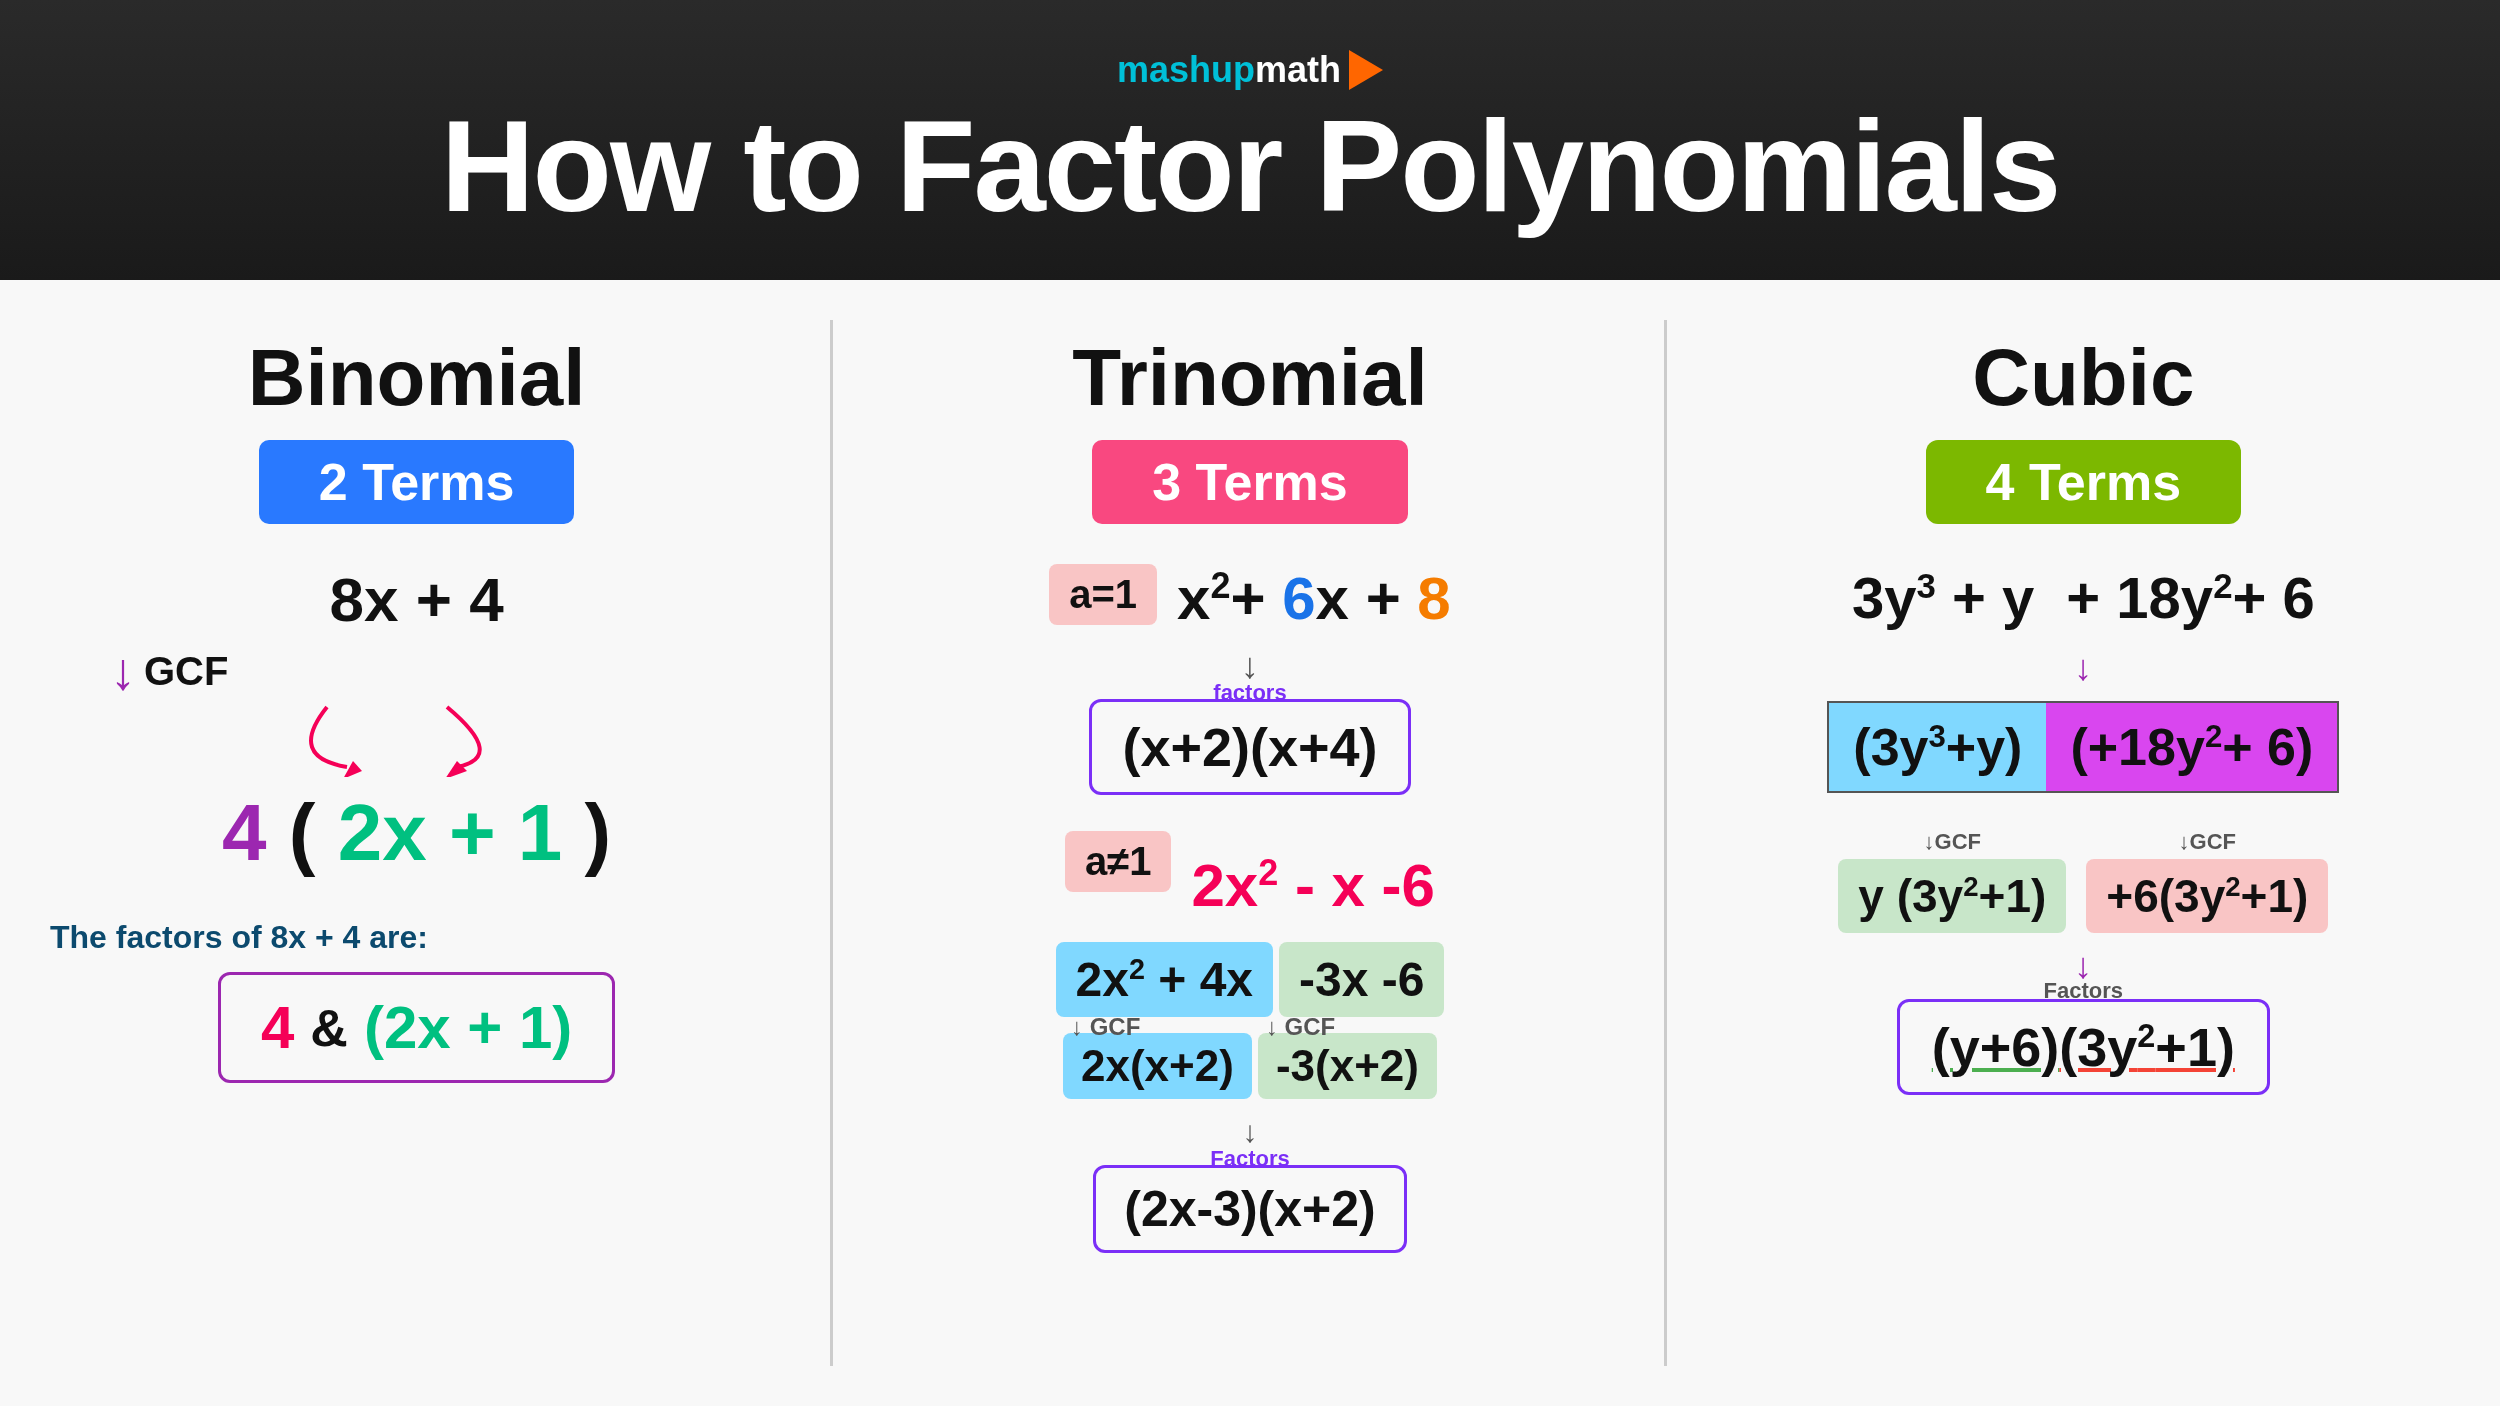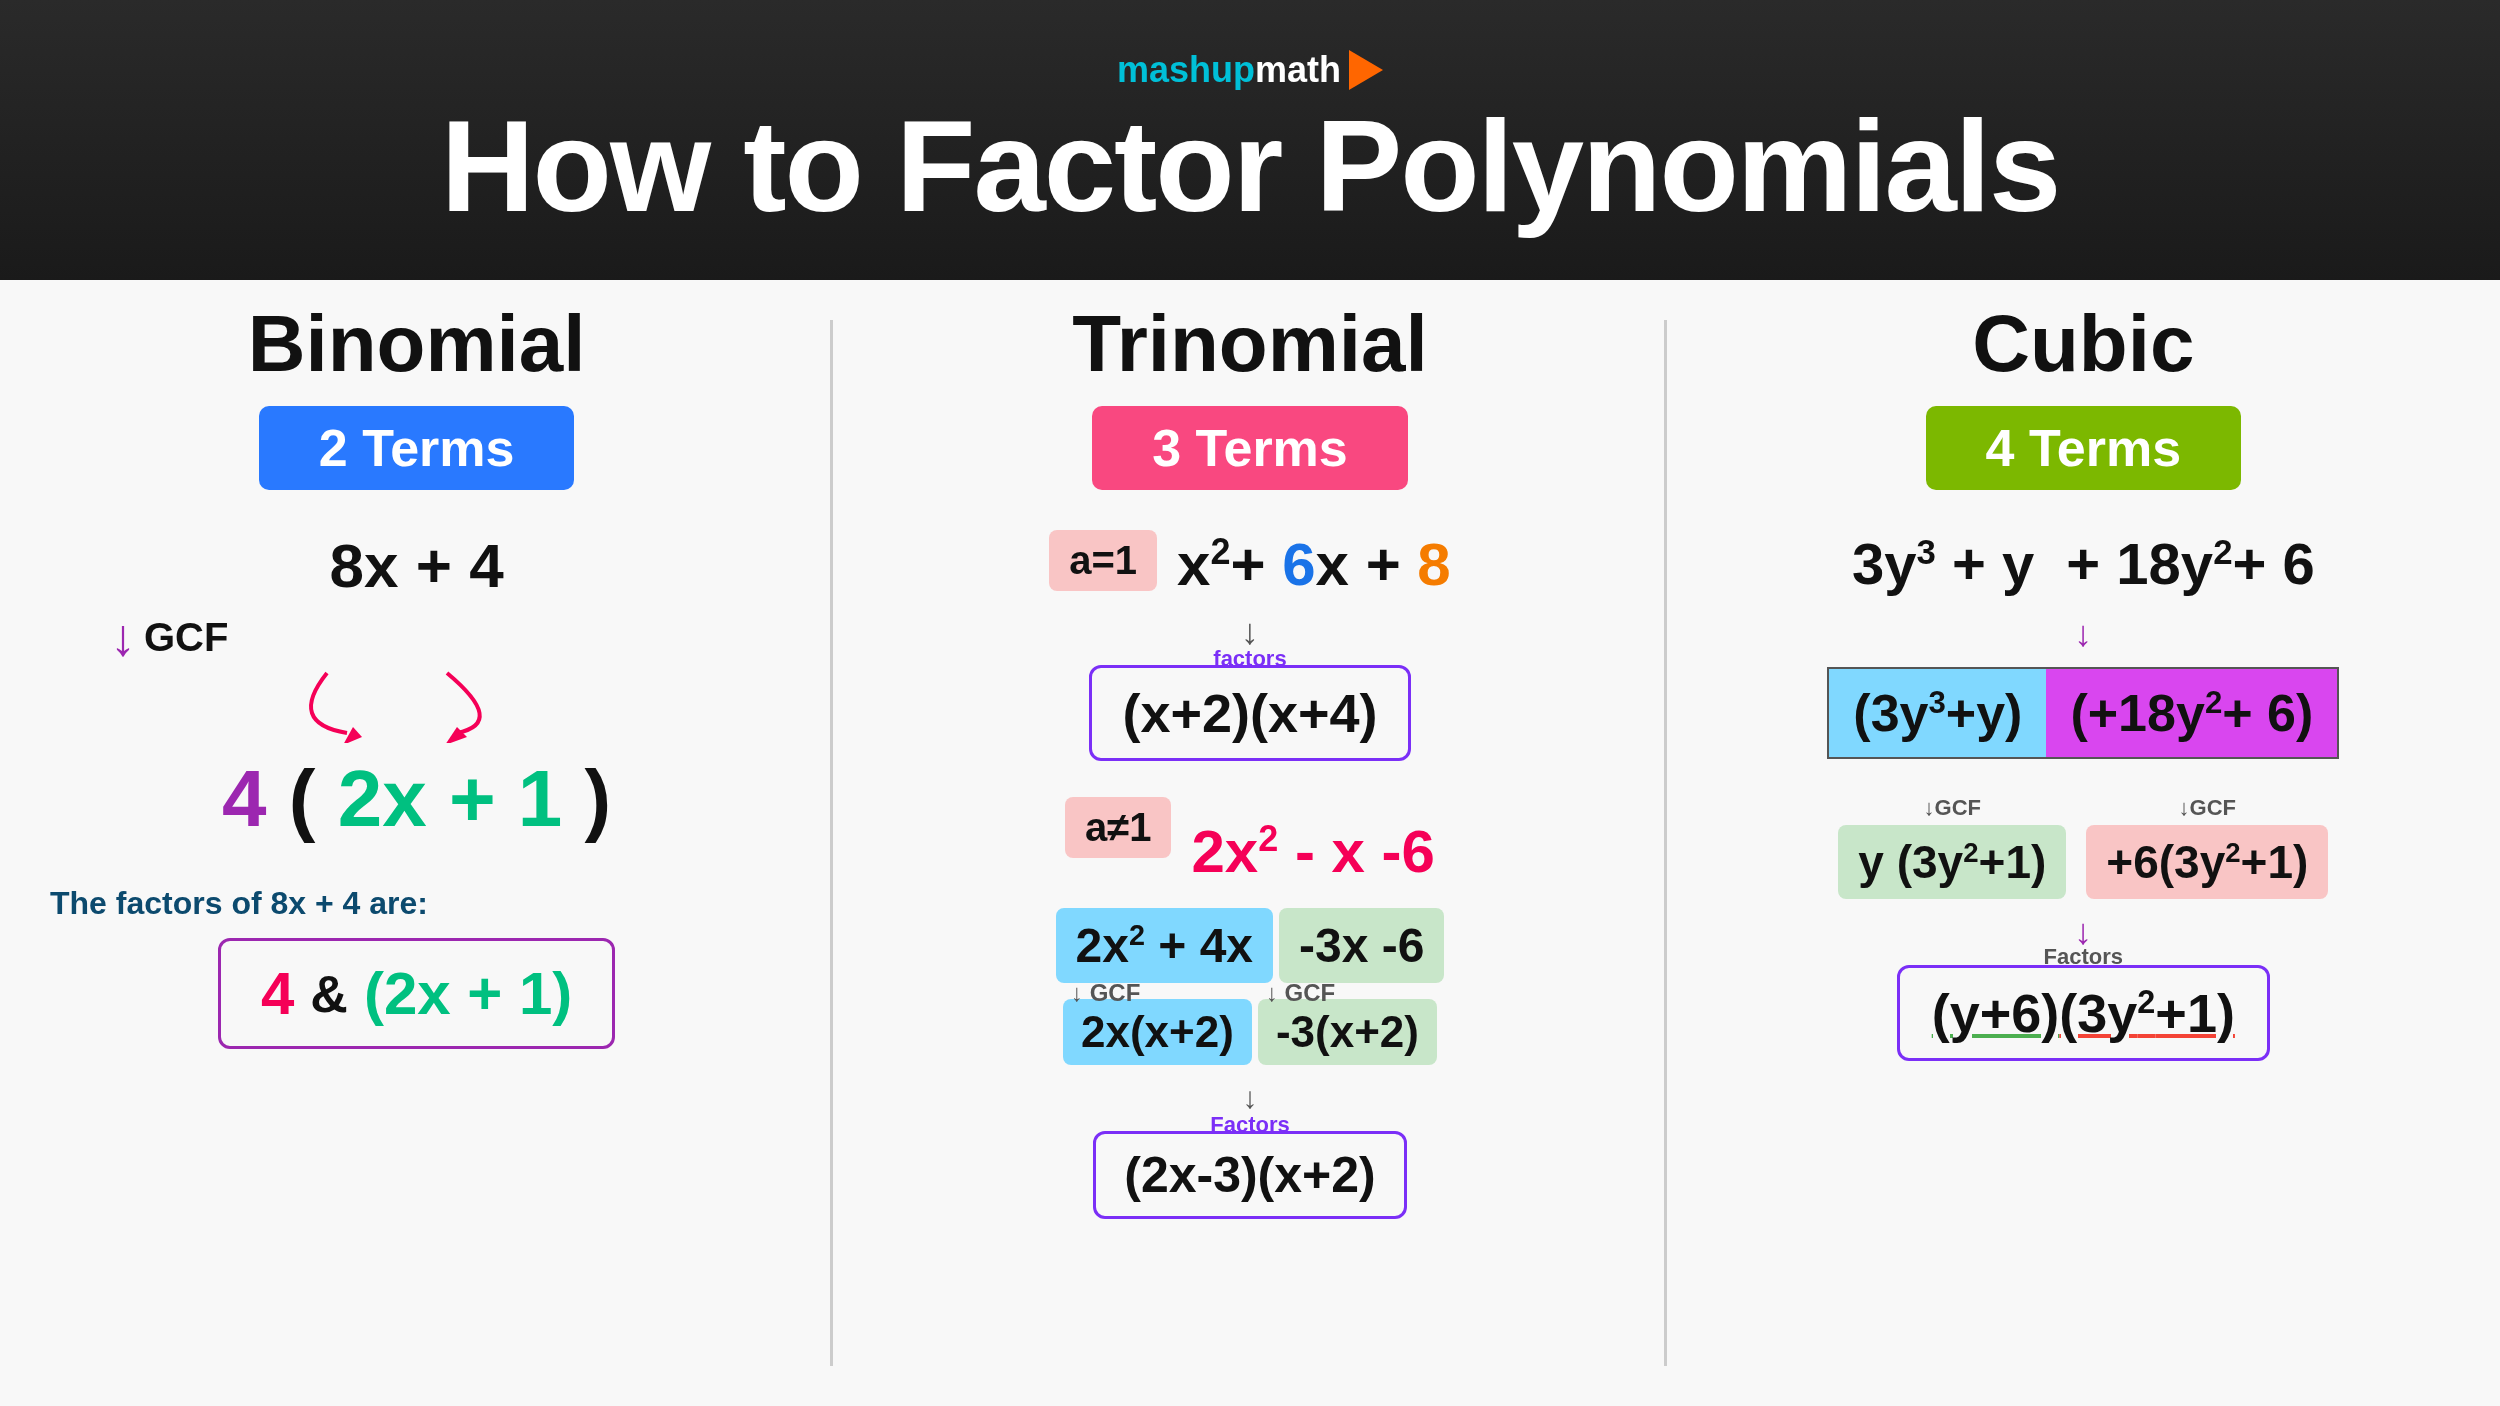--- a/index.html
+++ b/index.html
@@ -56,21 +56,21 @@
       height: calc(1406px - 280px);
       background: #f8f8f8;
     }
 
     
     .col {
       flex: 1;
       display: flex;
       flex-direction: column;
       align-items: center;
-      padding: 18px 30px;
+      padding: 52px 30px;
       position: relative;
     }
 
     .col:not(:last-child)::after {
       content: '';
       position: absolute;
       right: 0;
       top: 40px;
       bottom: 40px;
       width: 3px;
@@ -87,21 +87,21 @@
     .terms-badge {
       border-radius: 10px;
       padding: 12px 60px;
       font-size: 52px;
       font-weight: 700;
       color: #fff;
       margin-bottom: 40px;
     }
     .badge-blue { background: #2979ff; }
     .badge-pink { background: #f94880; }
-    .badge-green { background: #7cb800; }
+    .badge-green { background: #7cb800; border-radius: 12px; }
 
     
     .binomial-expr {
       font-size: 62px;
       font-weight: 700;
       color: #111;
       margin-bottom: 10px;
     }
 
     .gcf-row {

